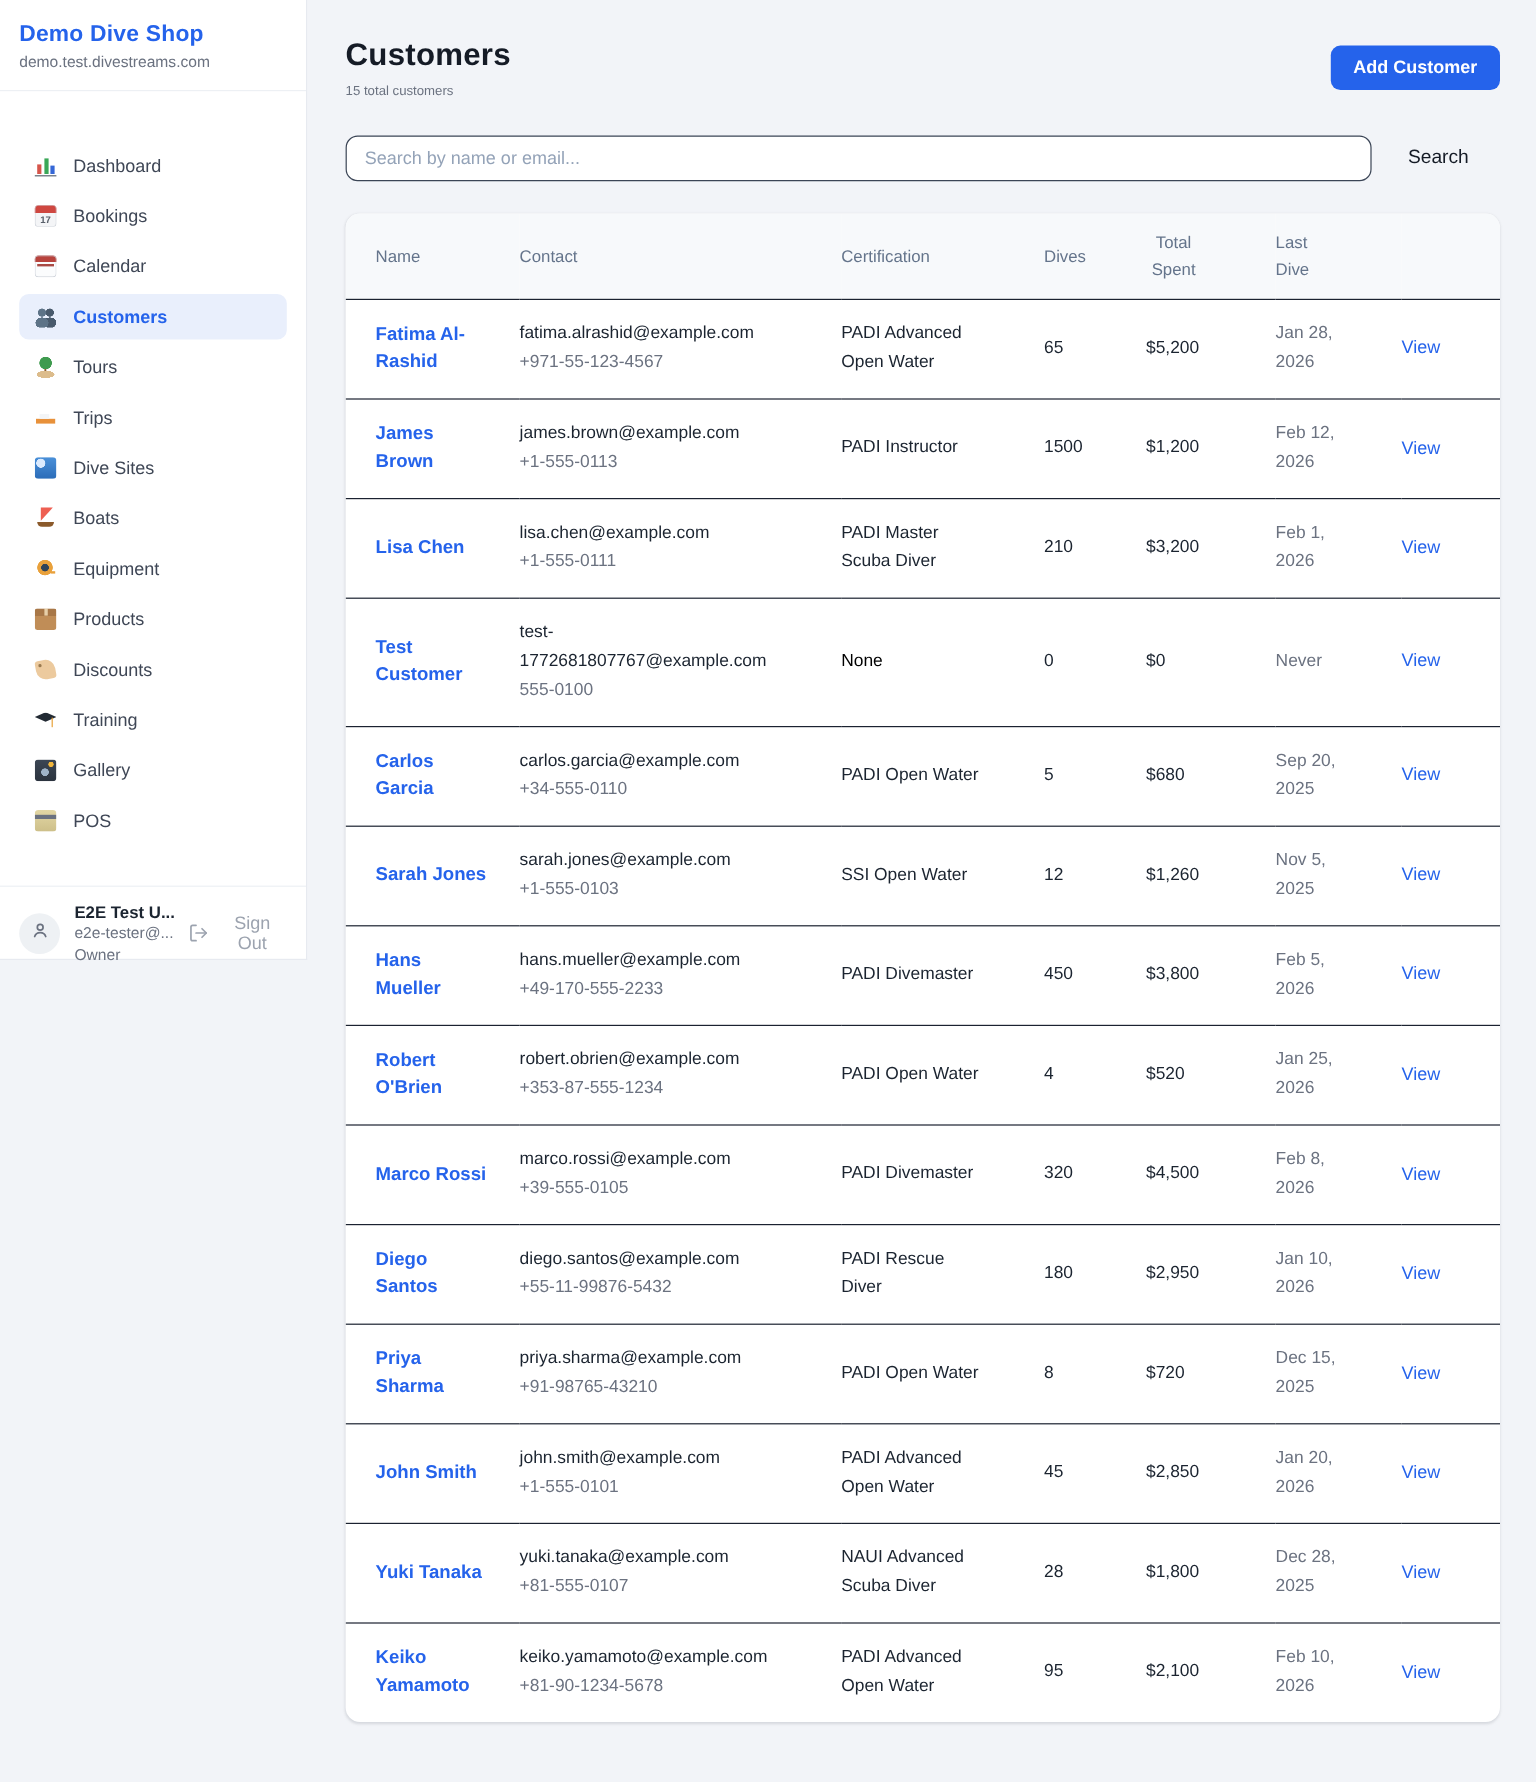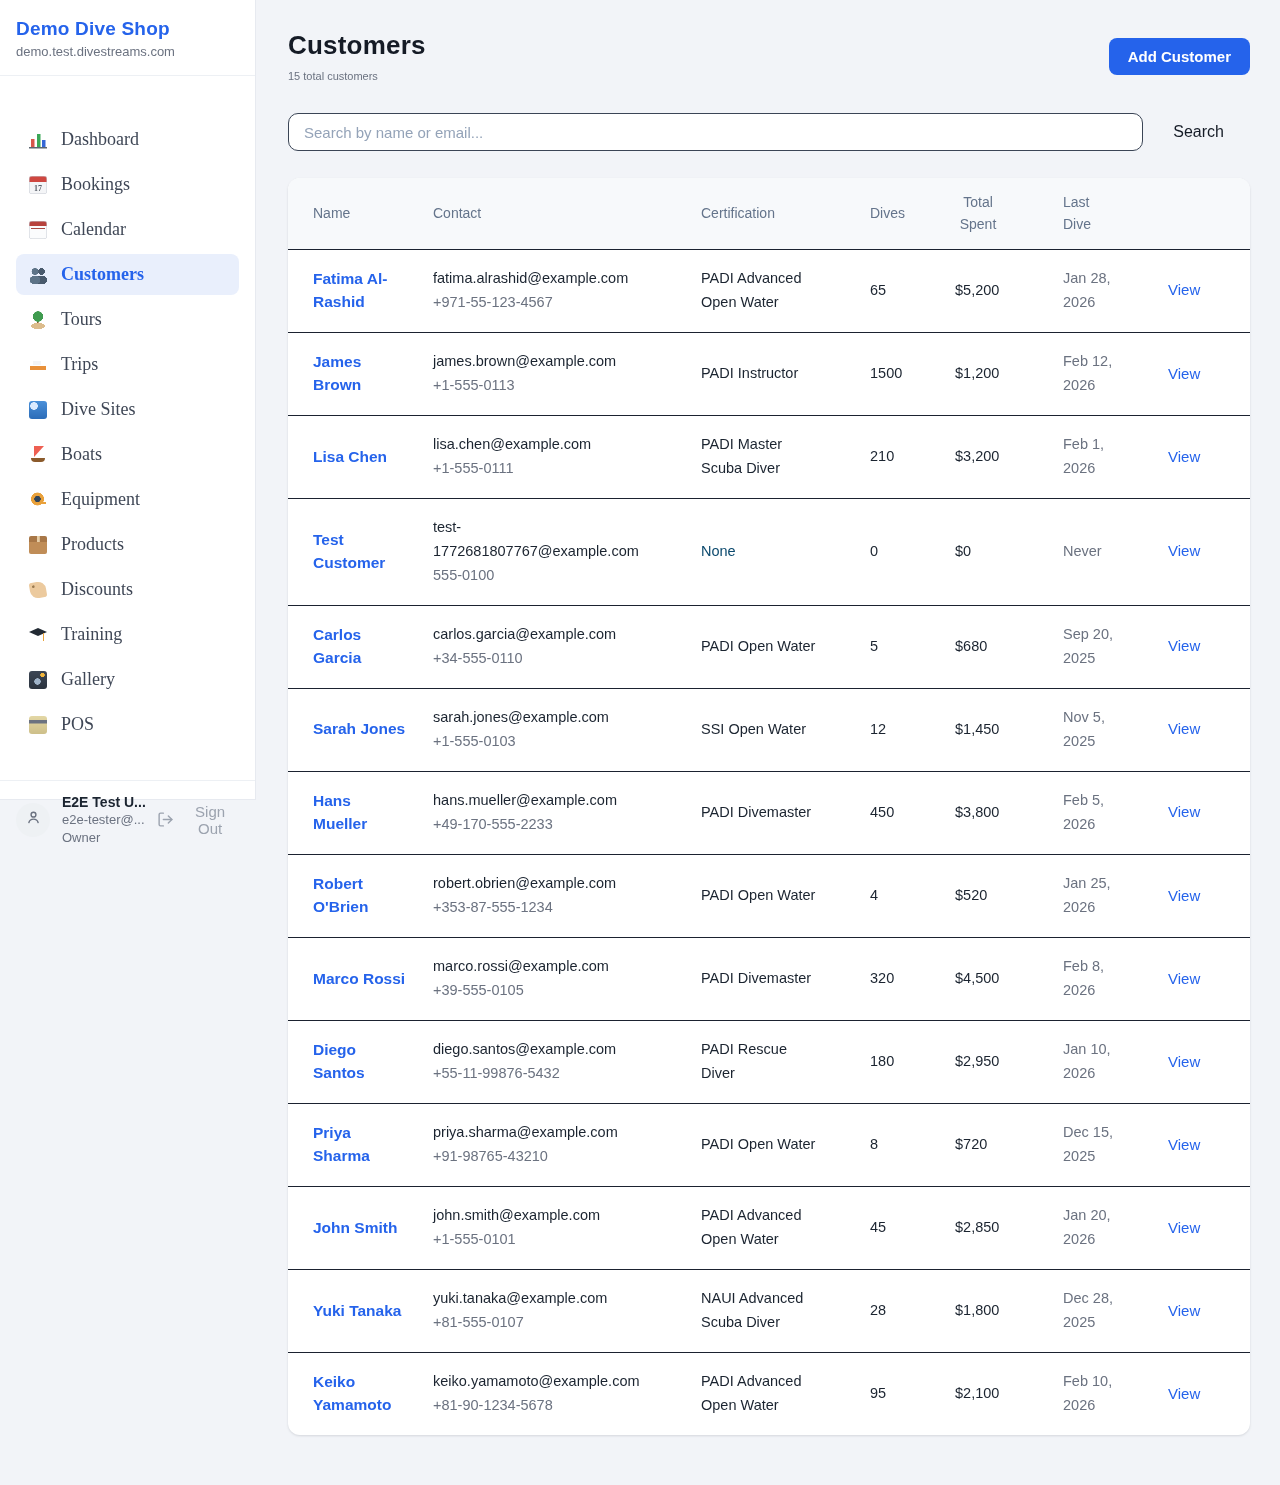--- a/index.html
+++ b/index.html
@@ -21,23 +21,22 @@
     border-bottom: 1px solid #e7eaf0;
     display: flex; flex-direction: column; gap: 31px;
   }
   .brand { padding: 18px 16px 16px; border-bottom: 1px solid #edf0f4; }
   .brand-name { font-size: 19px; font-weight: bold; color: #2563eb; letter-spacing: .2px; }
   .brand-domain { margin-top: 4px; font-size: 13px; color: #6b7280; }
   .nav { padding: 12px 16px 0; }
   .nav-item {
     display: flex; align-items: center; gap: 14px;
     padding: 10px 13px; margin-bottom: 4px;
-    border-radius: 8px; font-size: 18px; color: #3f4756;
+    border-radius: 8px; font-size: 15px; color: #3f4756;
     cursor: pointer;
-    font-family: Liberation Serif, serif;
   }
   .nav-item.active { background: #e9effc; color: #2563eb; font-weight: bold; }
 
   
   .ic { width: 18px; height: 18px; flex: 0 0 18px; position: relative; display: inline-block; }
   .ic-dashboard { background:
       linear-gradient(#d6564b 0 0) 2px 8px/3.5px 8px no-repeat,
       linear-gradient(#3aa757 0 0) 7.5px 3px/3.5px 13px no-repeat,
       linear-gradient(#3567d6 0 0) 13px 9px/3.5px 7px no-repeat,
       linear-gradient(#5b6570 0 0) 0 16.5px/18px 1.5px no-repeat; }
@@ -131,21 +130,21 @@
   th .th-wrap { display: inline-block; line-height: 1.6; }
   th.col-spent .th-wrap { max-width: 46px; text-align: center; }
   th.col-last .th-wrap { max-width: 40px; }
   tbody td { padding: 17px 8px 17px 0; vertical-align: middle; font-size: 14.5px; line-height: 1.65; }
   tbody tr + tr td { border-top: 1.5px solid #1b2230; }
   .name-link { color: #2563eb; text-decoration: none; font-size: 15.5px; font-weight: bold;
       display: inline-block; max-width: 93px; line-height: 1.5; cursor: pointer; }
   .cell-email { color: #1b2430; max-width: 232px; overflow-wrap: break-word; }
   .cell-phone { color: #6b7280; }
   .cell-cert { display: inline-block; max-width: 122px; color: #1b2430; }
-  .cell-cert.muted { color: #0c4a6e; text-align: center; }
+  .cell-cert.muted { color: #000000; text-align: center; }
   td.cell-dives, td.cell-spent { color: #1b2430; }
   .cell-date { display: inline-block; max-width: 58px; color: #6b7280; }
   .view-link { color: #2563eb; text-decoration: none; font-size: 15px; cursor: pointer; }
 </style>
 </head>
 <body>
 
 <aside class="sidebar">
   <div class="brand">
     <div class="brand-name">Demo Dive Shop</div>
@@ -352,21 +351,21 @@
   </tr>
 
   <tr>
     <td><a class="name-link">Sarah Jones</a></td>
     <td>
               <div class="cell-email">sarah.jones@example.com</div>
         <div class="cell-phone">+1-555-0103</div>
             </td>
     <td><span class="cell-cert">SSI Open Water</span></td>
     <td class="cell-dives">12</td>
-    <td class="cell-spent">$1,450</td>
+    <td class="cell-spent">$1,260</td>
     <td><span class="cell-date">Nov 5, 2025</span></td>
     <td><a class="view-link">View</a></td>
   </tr>
 
   <tr>
     <td><a class="name-link">Hans Mueller</a></td>
     <td>
               <div class="cell-email">hans.mueller@example.com</div>
         <div class="cell-phone">+49-170-555-2233</div>
             </td>

